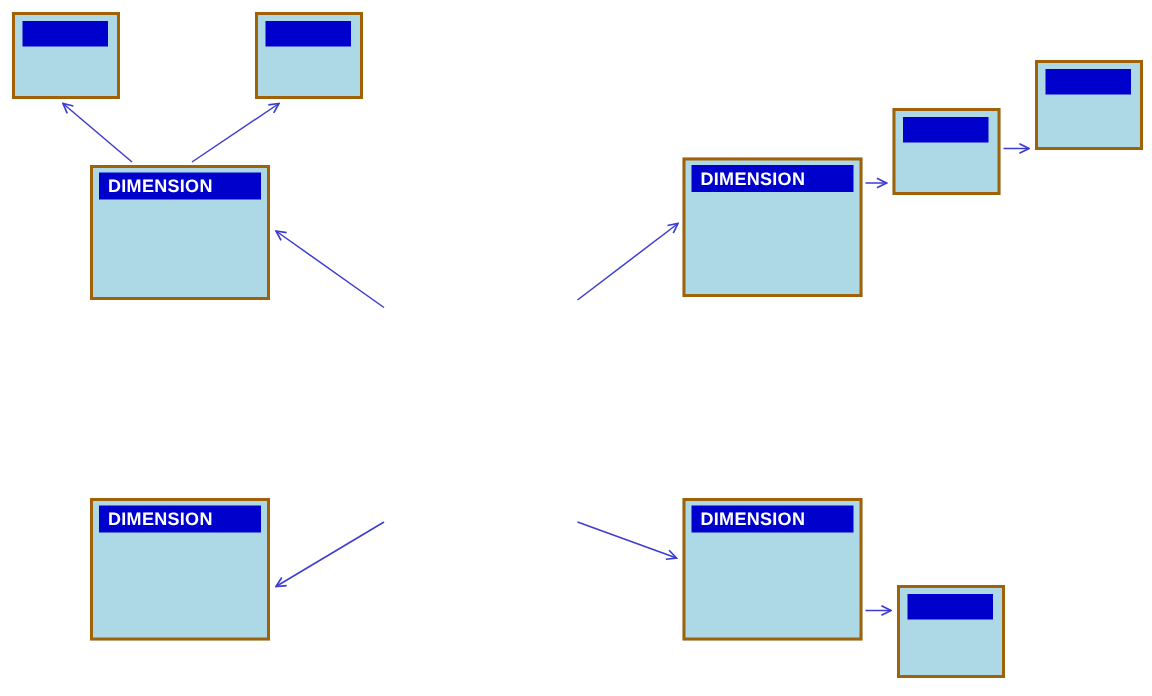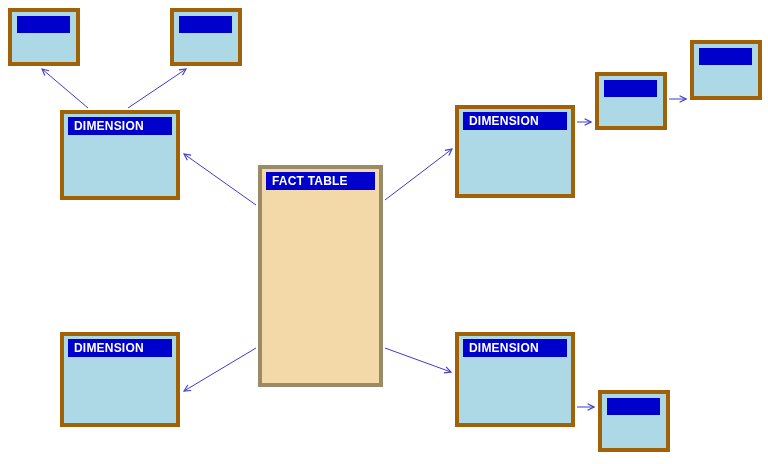--- a/index.html
+++ b/index.html
@@ -17,21 +17,21 @@
   svg.arrows {
     position: absolute;
     left: 0; top: 0;
     width: 768px; height: 464px;
     pointer-events: none;
   }
 
   .box {
     position: absolute;
     background: #add8e6;
-    border: 4px solid #a16207;
+    border: 2px solid #a16207;
   }
   .box.fact {
     background: #f2d9a7;
     border-color: #9b8a66;
   }
 
   .hdr {
     background: #0000cc;
     height: 17px;
     margin: 4px 6px 0 5px;
@@ -102,17 +102,14 @@
   </div>
 
   <div class="box" style="left:60px; top:332px; width:120px; height:95px;">
     <div class="hdr labeled">DIMENSION</div>
   </div>
 
   <div class="box" style="left:455px; top:332px; width:120px; height:95px;">
     <div class="hdr labeled">DIMENSION</div>
   </div>
 
-  <div class="box fact" style="left:258px; top:165px; width:125px; height:222px;">
-    <div class="hdr labeled">FACT TABLE</div>
-  </div>
 
 </div>
 
 </body></html>

